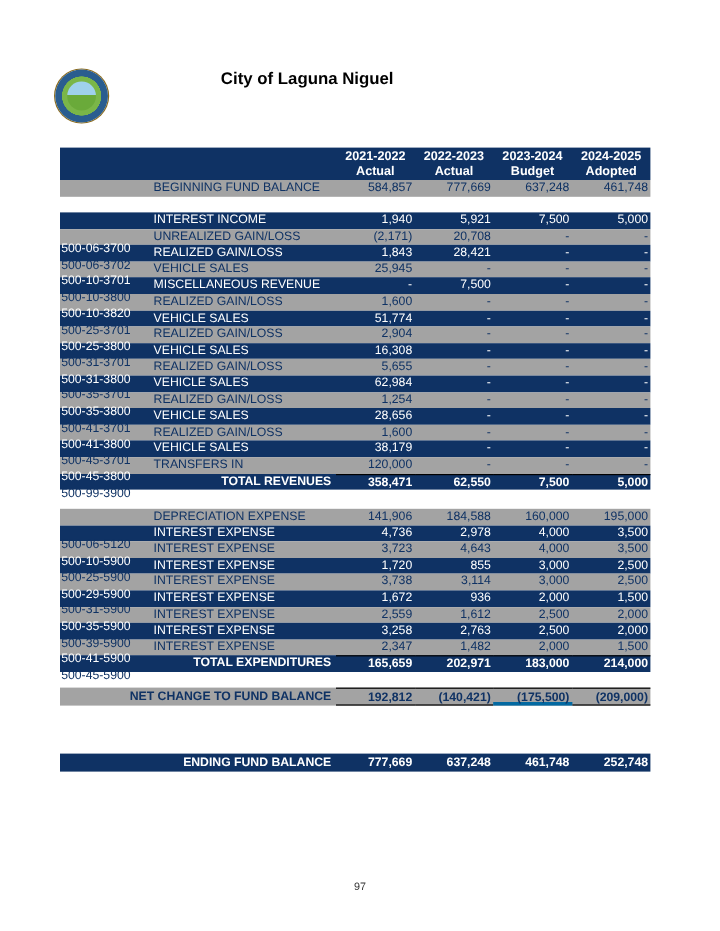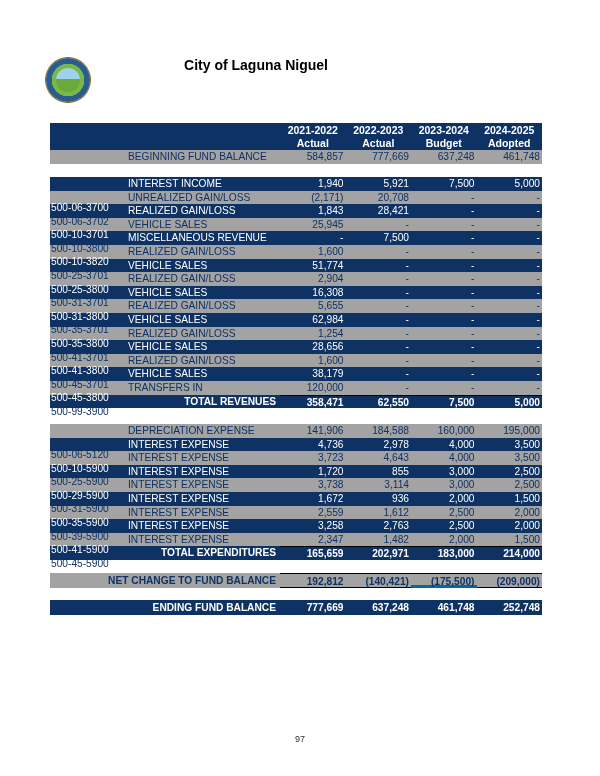--- a/index.html
+++ b/index.html
@@ -292,21 +292,21 @@
 <div class="tbl" style="top:573px;">
   <div class="row green" style="height:15px;line-height:15px;">
     <div class="total-label">NET CHANGE TO FUND BALANCE</div>
     <div class="c-num bold" style="border-top:1px solid #000;border-bottom:1px solid #000;">192,812</div>
     <div class="c-num bold" style="border-top:1px solid #000;border-bottom:1px solid #000;">(140,421)</div>
     <div class="c-num bold" style="border-top:1px solid #000;border-bottom:3px solid #0369a1;">(175,500)</div>
     <div class="c-num bold" style="border-top:1px solid #000;border-bottom:1px solid #000;">(209,000)</div>
   </div>
 </div>
 
-<div class="tbl" style="top:600px;">
+<div class="tbl" style="top:628px;">
   <div class="row navy" style="height:15px;line-height:15px;">
     <div class="total-label">ENDING FUND BALANCE</div>
     <div class="c-num bold">777,669</div>
     <div class="c-num bold">637,248</div>
     <div class="c-num bold">461,748</div>
     <div class="c-num bold">252,748</div>
   </div>
 </div>
 
 <div class="page-num">97</div>

